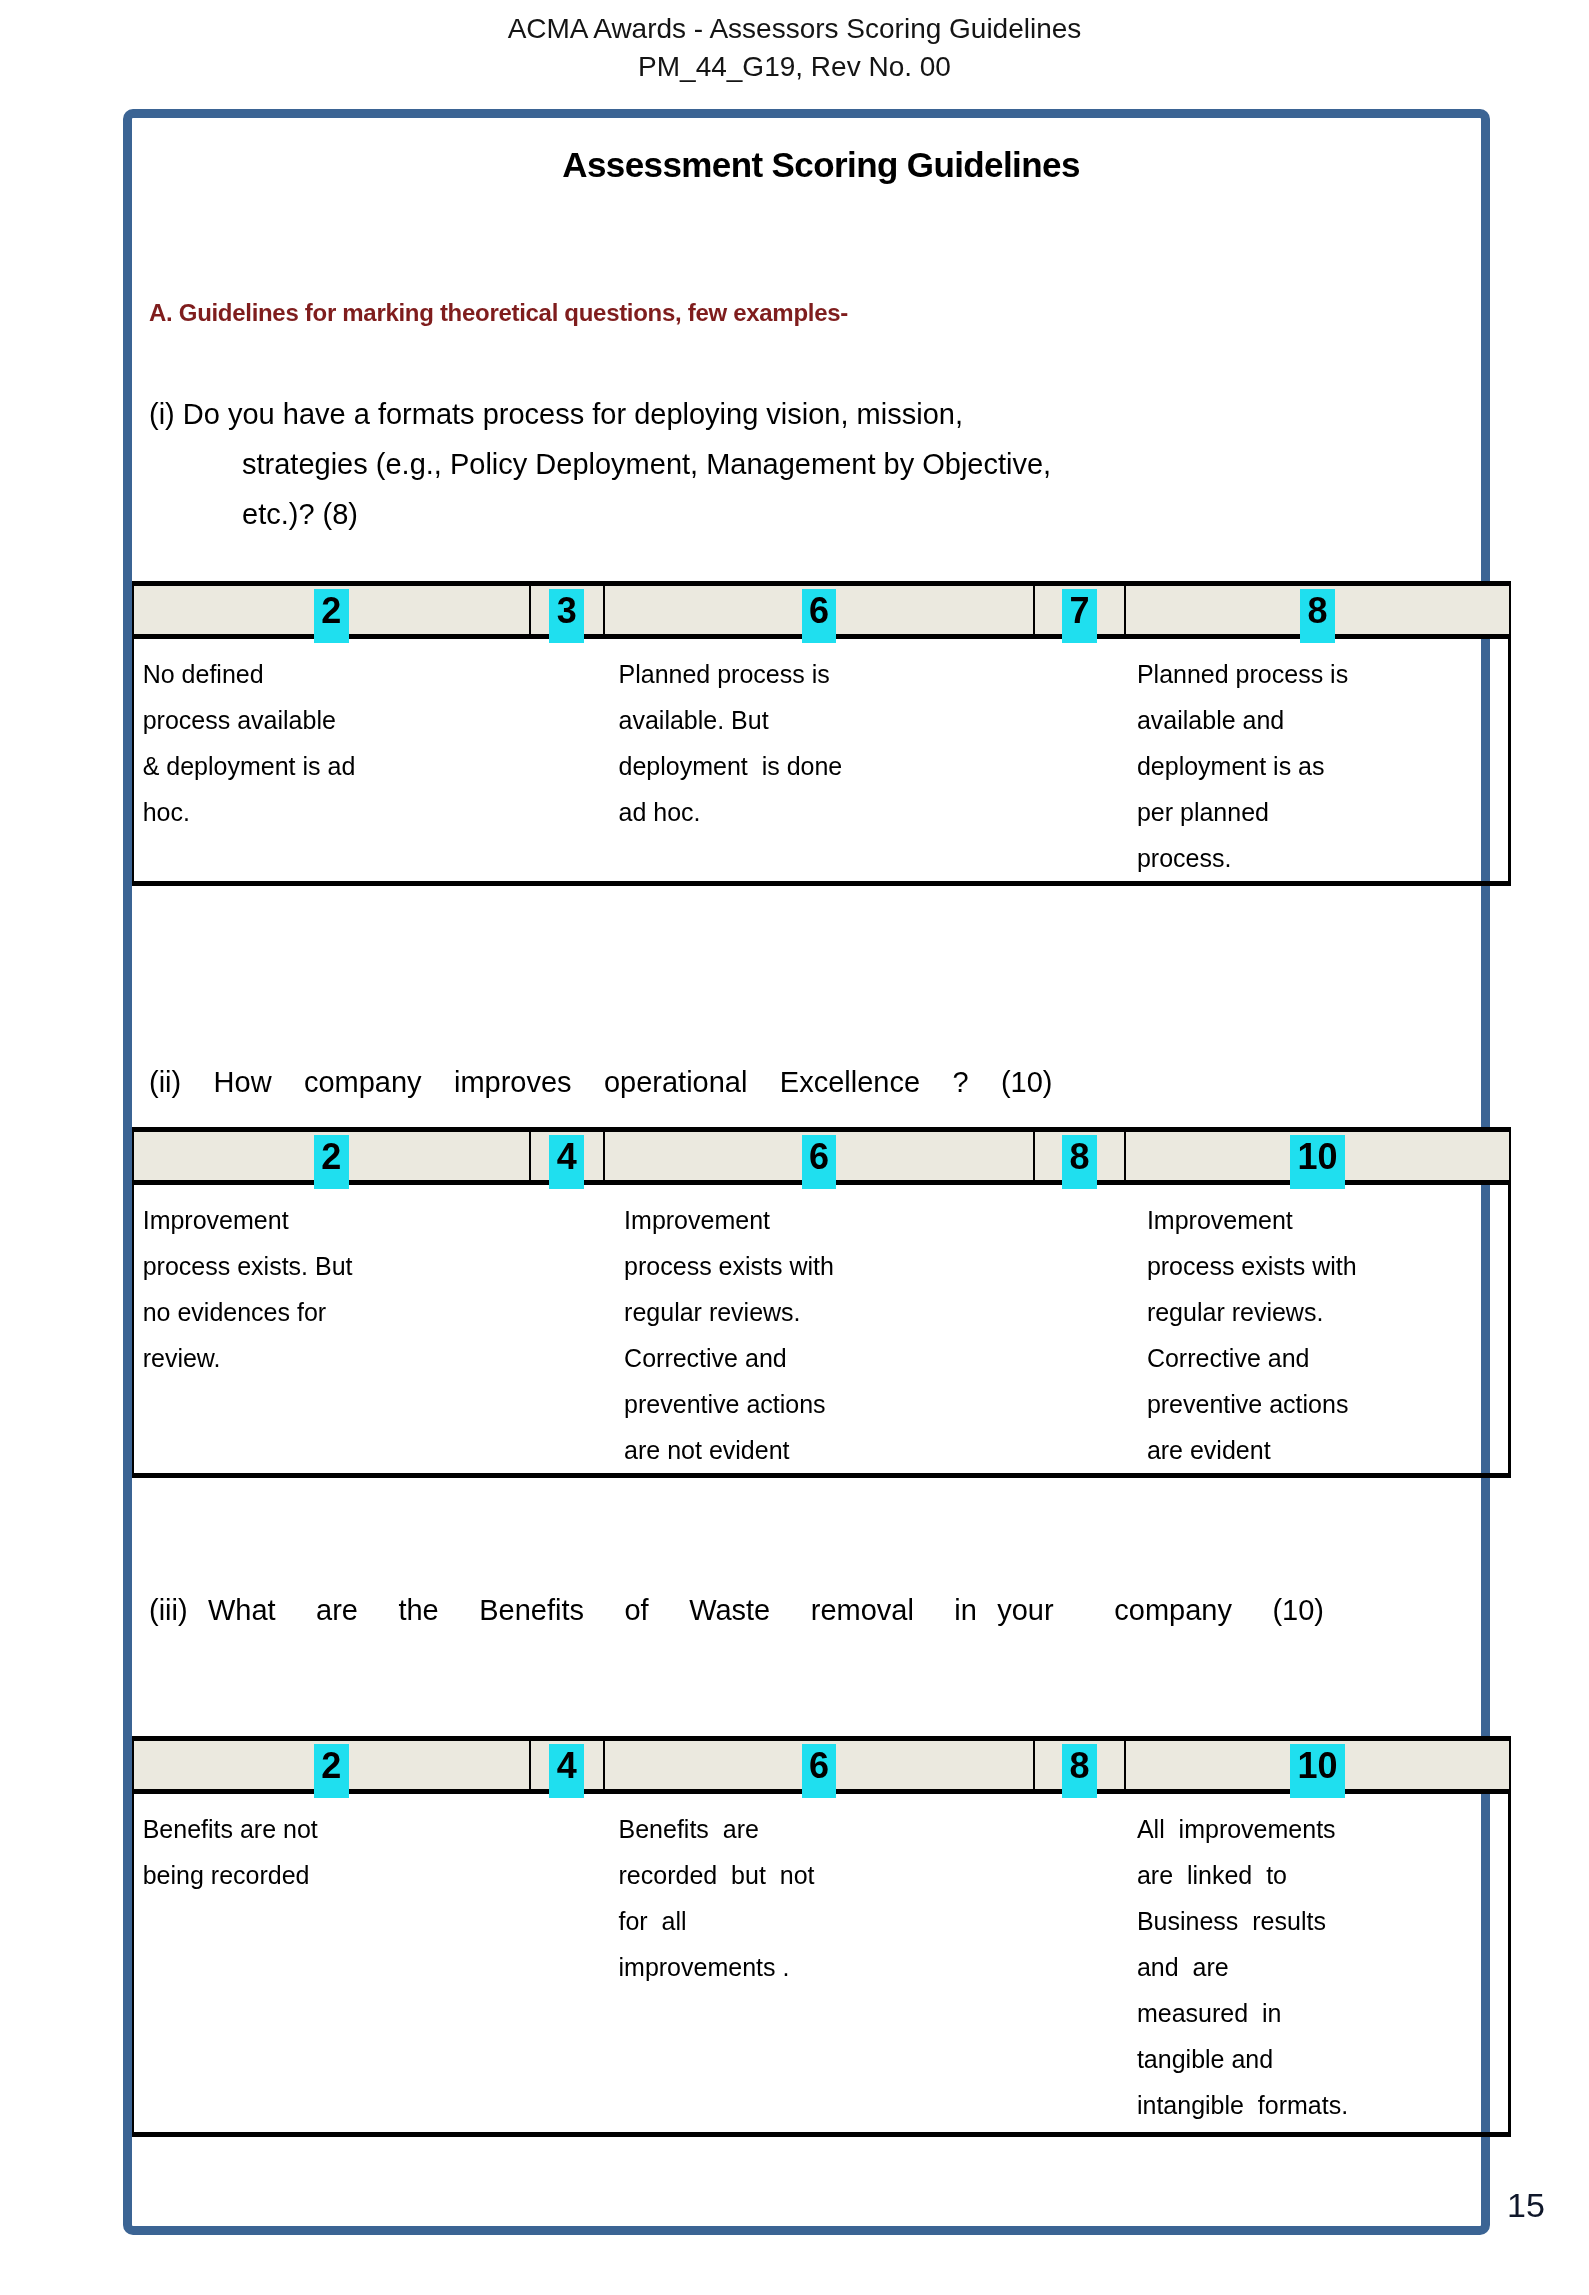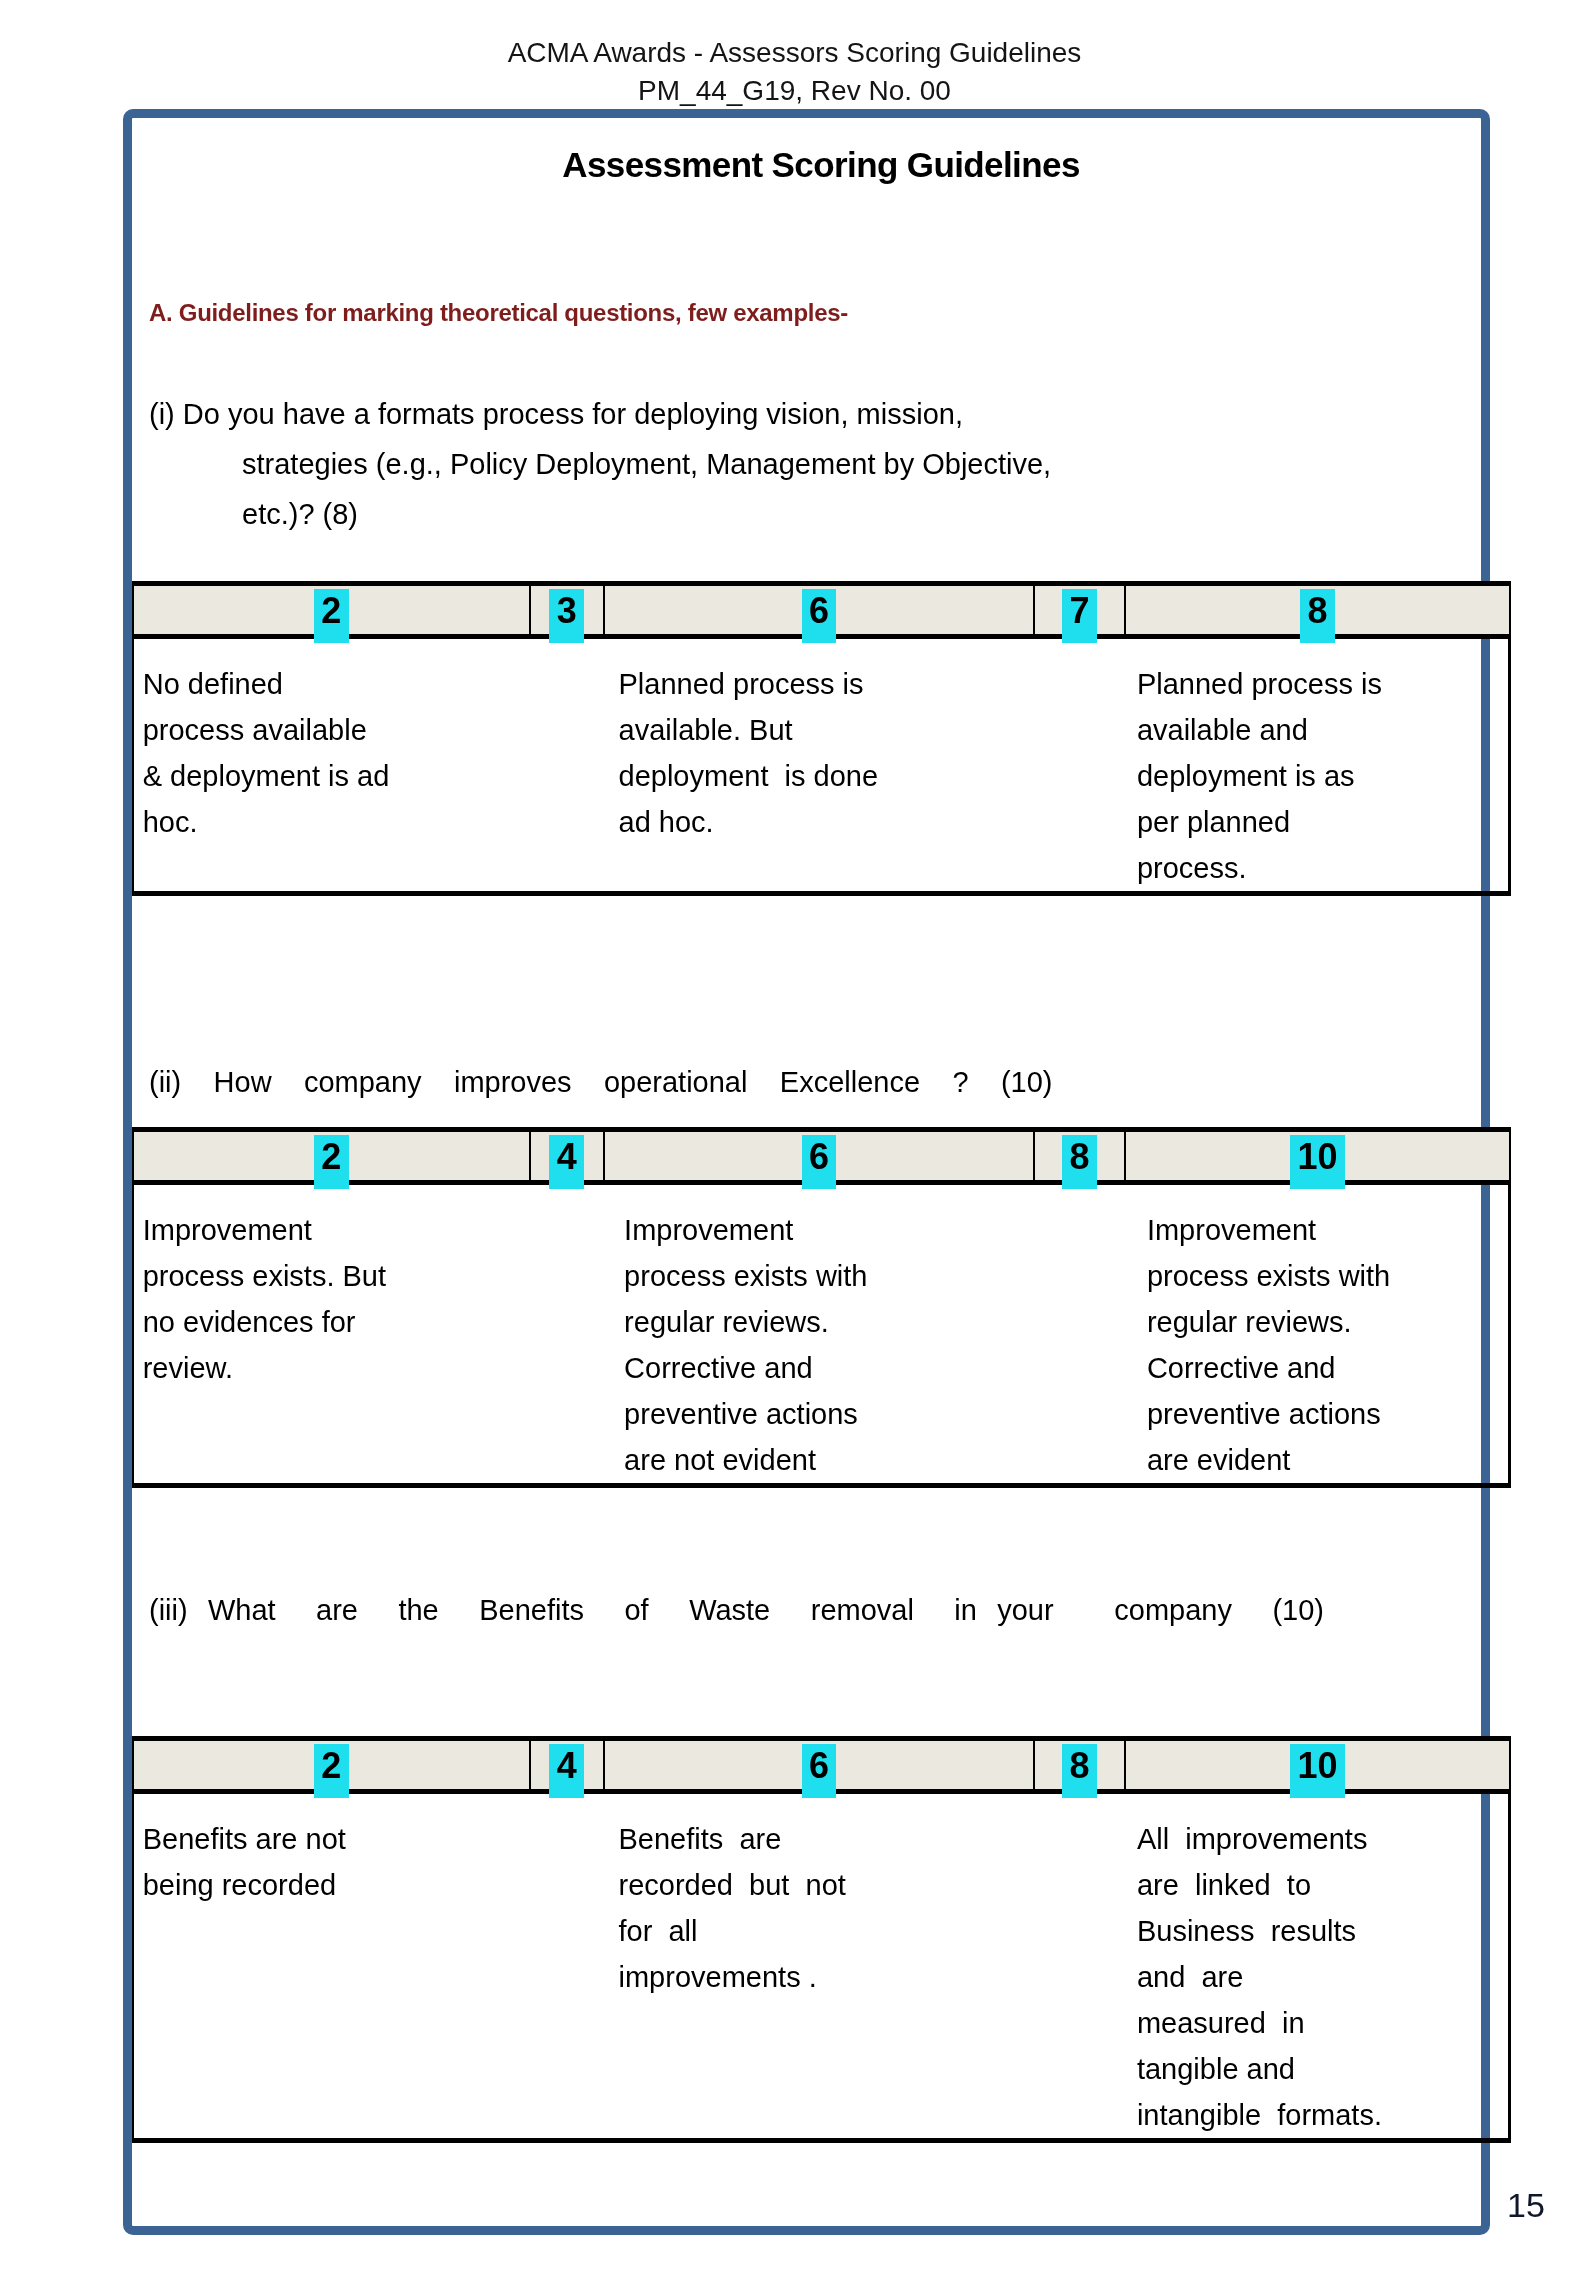--- a/index.html
+++ b/index.html
@@ -7,21 +7,21 @@
     position:relative;
     width:1589px;
     height:2295px;
     background:#ffffff;
     overflow:hidden;
     font-family:"Liberation Sans","DejaVu Sans",sans-serif;
     color:#000;
   }
   .doc-header{
     position:absolute; top:10px; left:0; width:100%;
-    text-align:center; font-size:28px; line-height:38px; color:#141414;margin-top:24px;
+    text-align:center; font-size:28px; line-height:38px; color:#141414;
   }
   .frame{
     position:absolute; left:123px; top:109px;
     width:1349px; height:2108px;
     border:9.3px solid #3b6494; border-radius:10px;
     z-index:1;
   }
   .page-title{
     position:absolute; left:137px; top:145px; width:1368px;
     text-align:center; font-weight:700; font-size:35px; letter-spacing:-0.6px;
@@ -60,22 +60,22 @@
   }
   .score-body{
     display:flex; box-sizing:border-box; background:transparent;
     border:2.5px solid #000; border-top:none; border-bottom-width:5.6px;
     border-right-width:3.1px;
   }
   .t1 .score-body{ min-height:243px; }
   .t2 .score-body{ min-height:293px;gap:9px; }
   .t3 .score-body{ min-height:343px; }
   .crit{
-    box-sizing:border-box; font-size:29px; line-height:46px;
-    padding-top:22px; white-space:pre-wrap;
+    box-sizing:border-box; font-size:25px; line-height:46px;
+    padding-top:12px; white-space:pre-wrap;
   }
   .w1{width:28.7%} .w2{width:5.4%} .w3{width:31.3%} .w4{width:6.6%} .w5{width:28%}
   .crit.cl{ padding-left:8.7px; }
   .crit.cm{ padding-left:16px; }
   .crit.ch{ padding-left:13.7px; padding-right:3.7px; }
   .page-number{
     position:absolute; left:1507px; top:2186px;
     font-size:34px; color:#0f172a; z-index:2;
   }
 </style>

